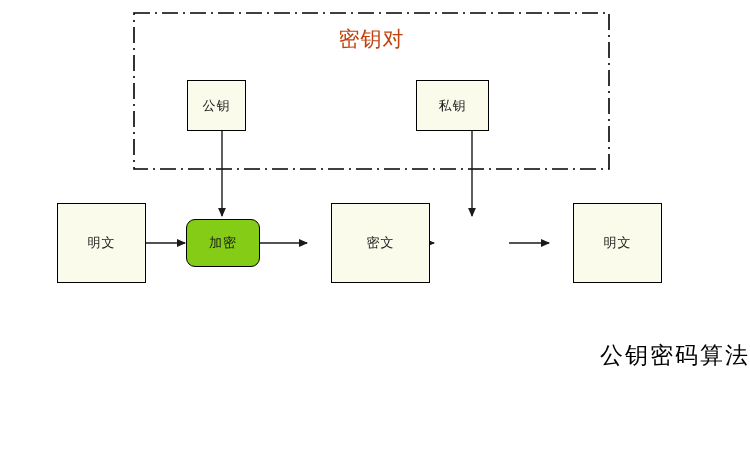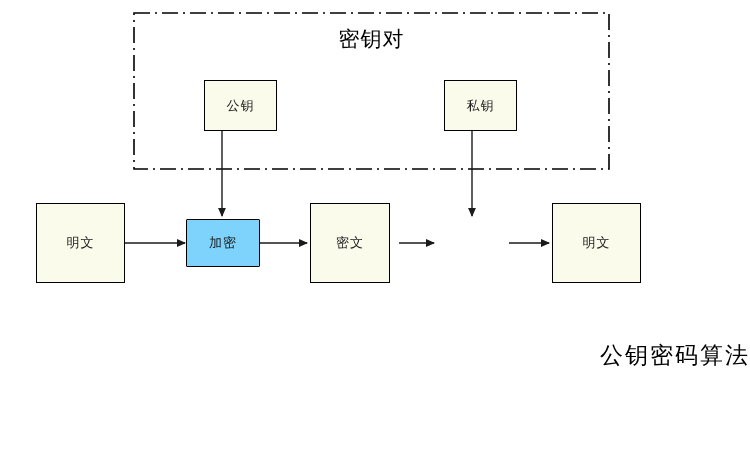--- a/index.html
+++ b/index.html
@@ -33,47 +33,48 @@
     height: 100%;
   }
   .keypair-title {
     position: absolute;
     left: 0;
     top: 16px;
     width: 477px;
     text-align: center;
     font-size: 21px;
     line-height: 1.1;
-    color: #000000;
+    color: #c2410c;
     letter-spacing: 1px;
   }
   
   .node {
     position: absolute;
     box-sizing: border-box;
     display: flex;
     align-items: center;
     justify-content: center;
     color: #1a1a1a;
     font-size: 13px;
     letter-spacing: 1px;
   }
   .node.plain {
     background: #fbfbec;
     border: 1.4px solid #000000;
+    margin-left: 21px;
   }
   .node.keybox {
     background: #fbfbec;
     border: 1.4px solid #000000;
     font-size: 13px;
   }
   .node.op {
-    background: #7dd3fc;
+    background: #84cc16;
     border: 1.6px solid #000000;
-    border-radius: 1px;
+    border-radius: 9px;
     font-size: 13px;
   }
   
   #arrows {
     position: absolute;
     left: 0; top: 0;
     width: 750px;
     height: 449px;
     pointer-events: none;
   }
@@ -113,37 +114,37 @@
 
     <line x1="399" y1="243" x2="434" y2="243" stroke="#1a1a1a" stroke-width="1.4" marker-end="url(#ah)"></line>
 
     <line x1="509" y1="243" x2="549" y2="243" stroke="#1a1a1a" stroke-width="1.4" marker-end="url(#ah)"></line>
 
     <line x1="222" y1="131" x2="222" y2="216" stroke="#1a1a1a" stroke-width="1.4" marker-end="url(#ah)"></line>
 
     <line x1="472" y1="131" x2="472" y2="216" stroke="#1a1a1a" stroke-width="1.4" marker-end="url(#ah)"></line>
   </svg>
 
-  <div class="node keybox" style="left:204px; top:80px; width:73px; height:51px;">
+  <div class="node keybox" style="left:187px; top:80px; width:59px; height:51px;">
     <span>公钥</span>
   </div>
 
-  <div class="node keybox" style="left:444px; top:80px; width:73px; height:51px;text-align:center;">
+  <div class="node keybox" style="left:416px; top:80px; width:73px; height:51px;text-align:center;">
     <span>私钥</span>
   </div>
 
   <div class="node plain" style="left:36px; top:203px; width:89px; height:80px;">
     <span>明文</span>
   </div>
 
   <div class="node op" style="left:186px; top:219px; width:74px; height:48px;">
     <span>加密</span>
   </div>
 
-  <div class="node plain" style="left:310px; top:203px; width:80px; height:80px;">
+  <div class="node plain" style="left:310px; top:203px; width:99px; height:80px;">
     <span>密文</span>
   </div>
 
 
   <div class="node plain" style="left:552px; top:203px; width:89px; height:80px;">
     <span>明文</span>
   </div>
 
   <div class="caption">公钥密码算法</div>
 

